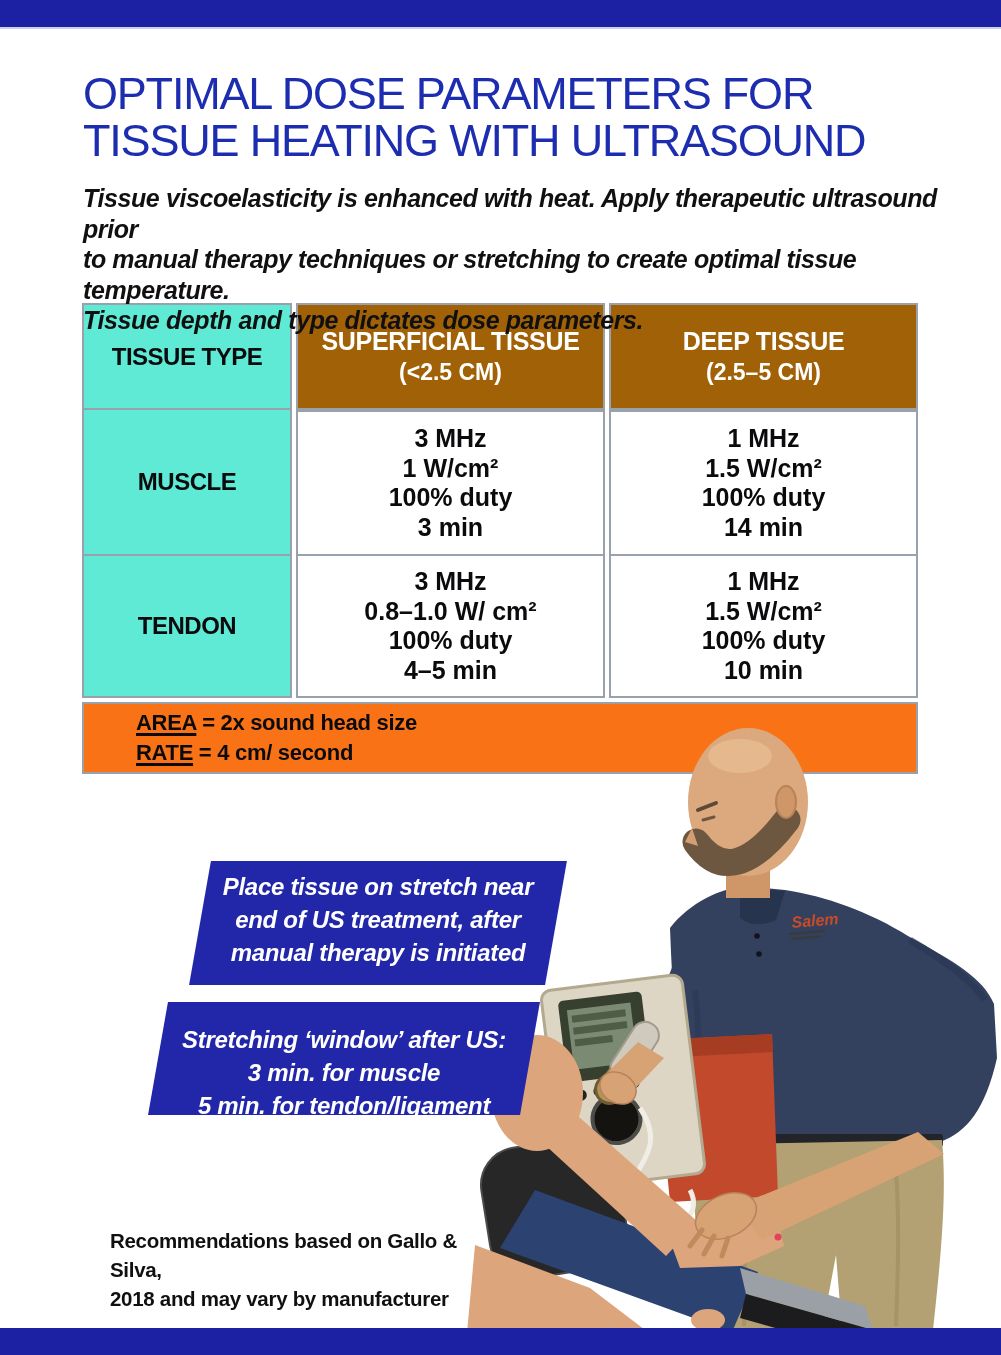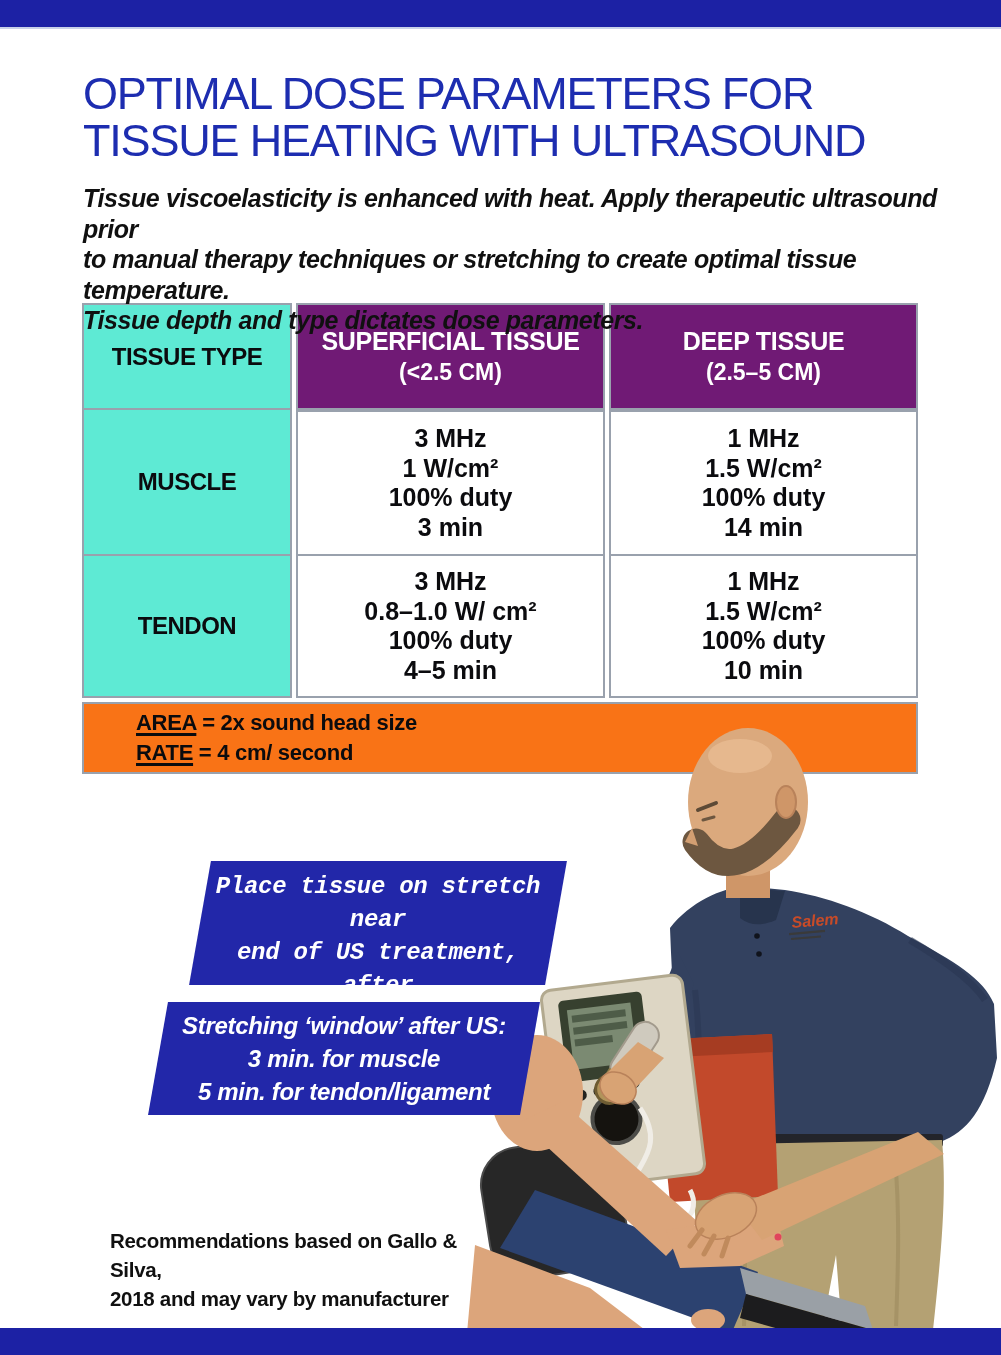--- a/index.html
+++ b/index.html
@@ -22,39 +22,39 @@
     letter-spacing:-0.4px;z-index:2;
   }
   .tablewrap{position:absolute;left:82px;top:303px;width:836px;z-index:1;}
   .grid{
     display:grid;grid-template-columns:210px 309px 309px;column-gap:4px;
     grid-template-rows:107px 146px 142px;row-gap:0;
   }
   .cell{display:flex;flex-direction:column;align-items:center;justify-content:center;text-align:center;box-sizing:border-box;}
   .label-cell{background:#5eead4;border:2px solid #99a1ad;color:#0b0b0e;font-weight:800;font-size:24px;letter-spacing:-0.5px;}
   .label-cell.no-top{border-top:0;}
-  .head-cell{background:#701a75;border:2px solid #99a1ad;color:#ffffff;}
+  .head-cell{background:#a16207;border:2px solid #99a1ad;color:#ffffff;}
   .head-line1{font-weight:800;font-size:25px;letter-spacing:-0.3px;line-height:31px;}
   .head-line2{font-weight:700;font-size:23px;line-height:30px;}
   .data-cell{background:#ffffff;border:2px solid #99a1ad;color:#0b0b0e;font-weight:700;font-size:25px;line-height:29.5px;}
   .data-cell.no-top{border-top:0;}
   .notes{
     margin-top:4px;height:72px;background:#f97316;border:2px solid #99a1ad;box-sizing:border-box;
     display:flex;flex-direction:column;justify-content:center;padding-left:52px;
     color:#0b0b0e;font-weight:800;font-size:22px;line-height:30px;letter-spacing:-0.3px;
   }
   .notes .term{text-decoration:underline;text-decoration-thickness:2.5px;text-underline-offset:3px;}
   .photo{position:absolute;left:440px;top:690px;width:561px;height:665px;z-index:2;}
   .callout{position:absolute;z-index:3;color:#ffffff;font-style:italic;font-weight:600;text-align:center;}
   .callout .bg{position:absolute;inset:0;background:#2227a9;transform:skewX(-10deg);}
   .callout .txt{position:relative;font-size:24px;line-height:33px;letter-spacing:-0.3px;}
-  .callout1{left:200px;top:861px;width:356px;height:124px;font-family:Liberation Mono, monospace;}
+  .callout1{left:200px;top:861px;width:356px;height:124px;}
   .callout1 .txt{padding-top:9px;}
   .callout2{left:158px;top:1002px;width:372px;height:113px;}
-  .callout2 .txt{padding-top:7px;}
+  .callout2 .txt{padding-top:21px;}
   .citation{
     position:absolute;left:110px;top:1226px;width:370px;z-index:3;text-align:left;
     color:#101010;font-weight:700;font-size:20.5px;line-height:29px;letter-spacing:-0.3px;
   }
 </style>
 </head>
 <body>
 
 <div class="topbar"></div>
 

